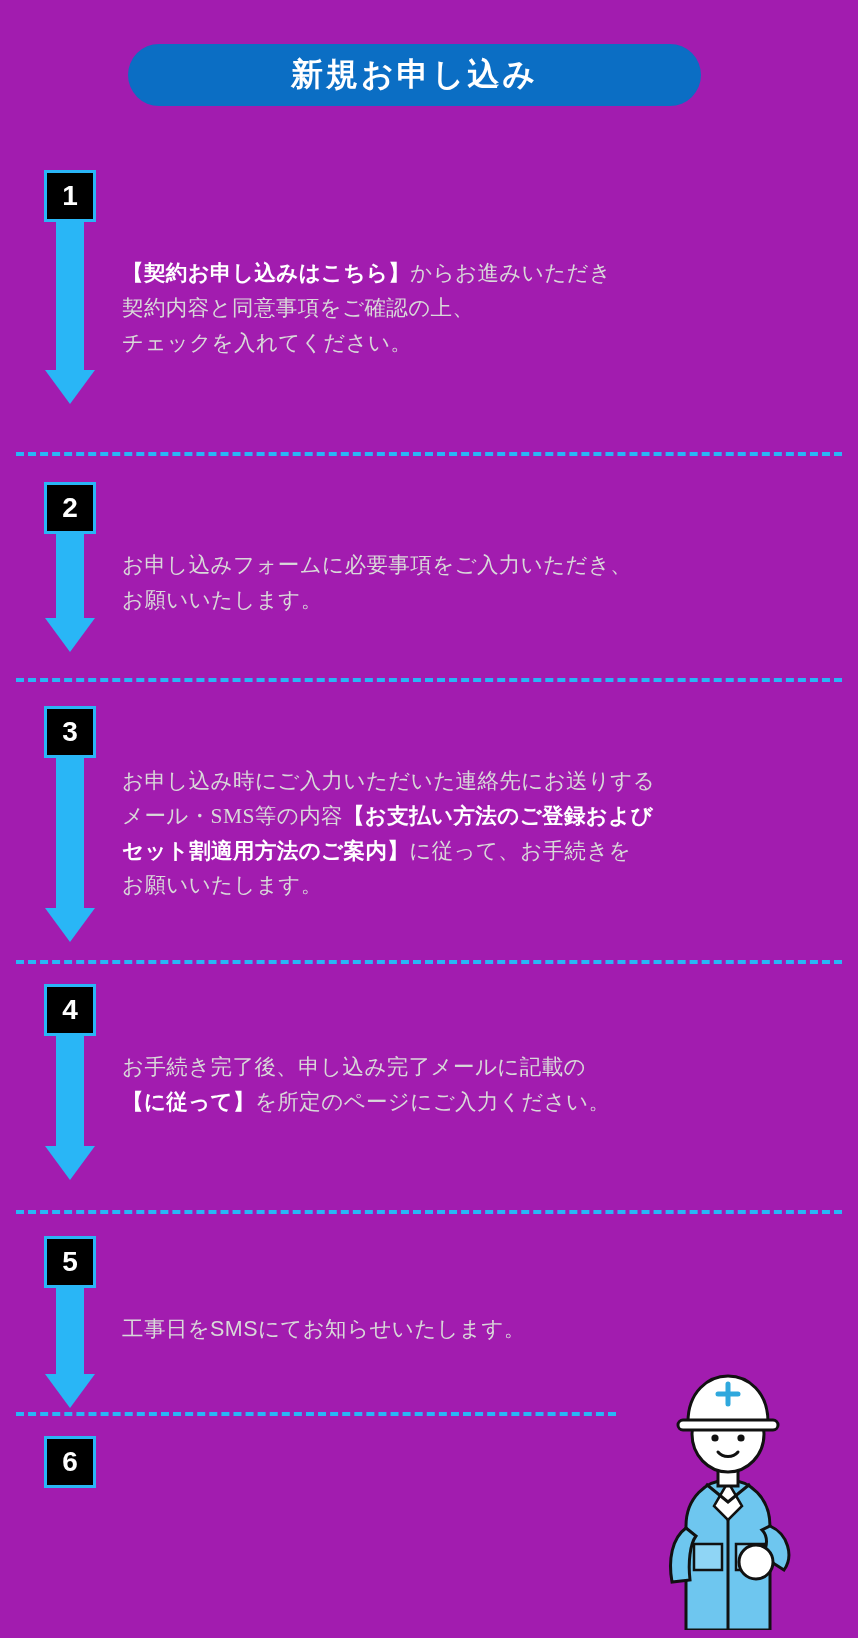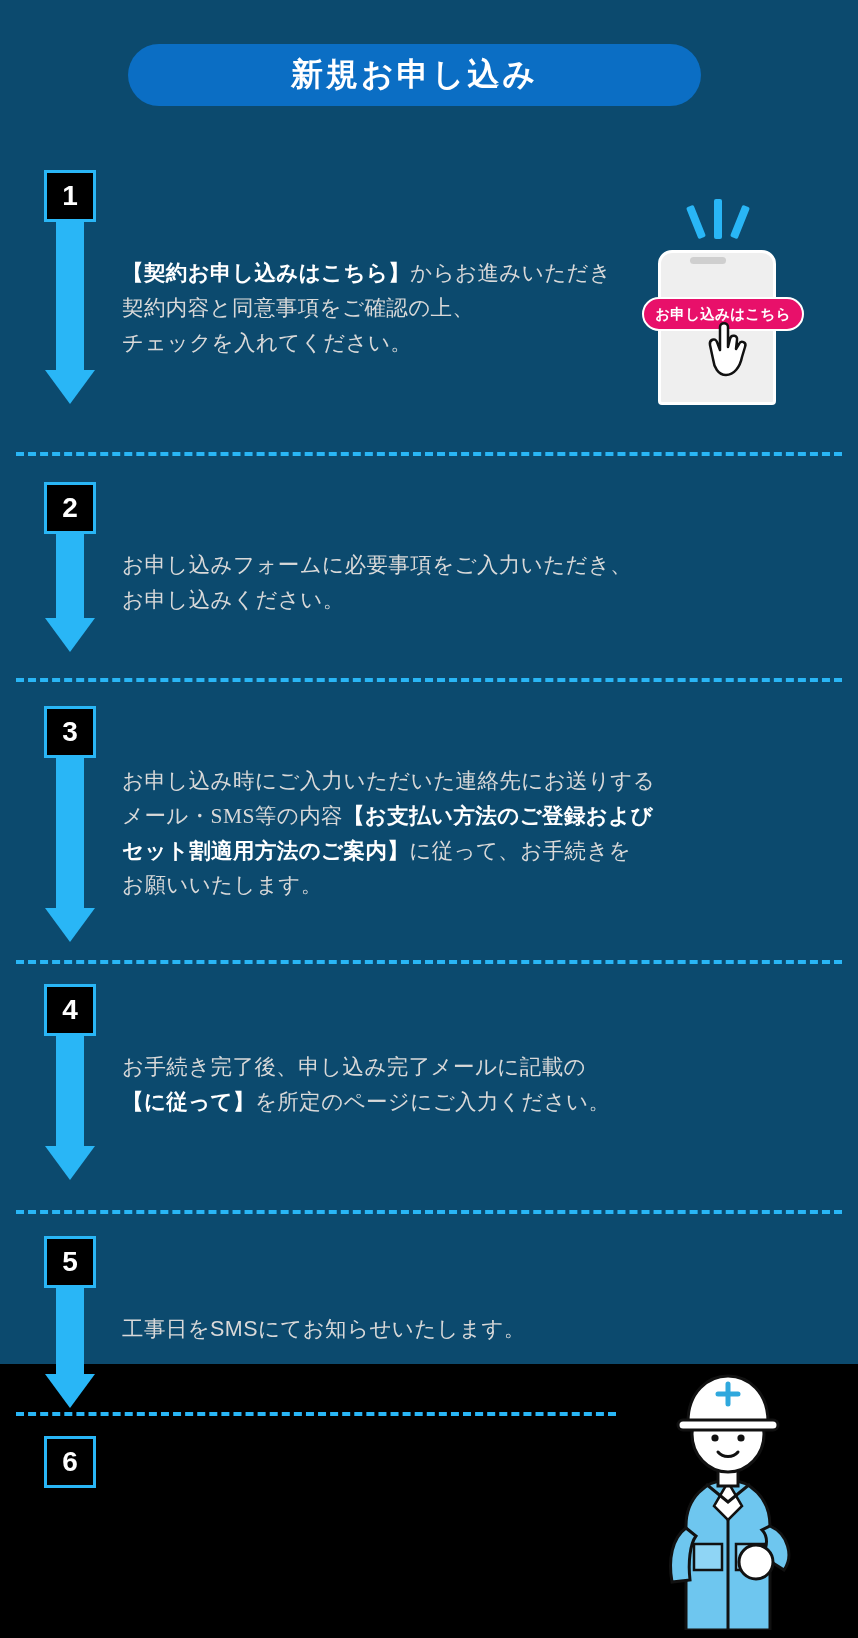--- a/index.html
+++ b/index.html
@@ -6,22 +6,22 @@
   html, body {
     width: 858px;
     height: 1638px;
     background: #000000;
     font-family: "Liberation Sans", sans-serif;
     overflow: hidden;
   }
   #page {
     position: relative;
     width: 858px;
-    height: 1364px;
-    background: #0c4a6e;
+    height: 1638px;
+    background: #a21caf;
   }
 
   
   .title-pill {
     position: absolute;
     left: 128px;
     top: 44px;
     width: 573px;
     height: 62px;
     background: #0b6ec4;
@@ -176,44 +176,31 @@
     <div class="step-num">1</div>
     <div class="arrow">
       <div class="shaft" style="height:166px;"></div>
       <div class="head" style="top:166px;"></div>
     </div>
     <div class="step-body" style="top:86px; width:520px;"><b>【契約お申し込みはこちら】</b>からお進みいただき
 契約内容と同意事項をご確認の上、
 チェックを入れてください。</div>
   </div>
 
-  <div class="phone-wrap">
-    <div class="ray" style="left:52px; top:0px; width:8px; height:34px; transform:rotate(-22deg);"></div>
-    <div class="ray" style="left:74px; top:-6px; width:8px; height:40px;"></div>
-    <div class="ray" style="left:96px; top:0px; width:8px; height:34px; transform:rotate(22deg);"></div>
-    <div class="phone-body"></div>
-    <div class="phone-notch"></div>
-    <div class="cta-pill">
-      <span>お申し込みはこちら</span>
-    </div>
-    <svg class="hand" viewBox="0 0 46 62">
-      <path d="M14 10 C14 5,22 5,22 10 L22 30 L24 22 C25 17,32 18,31 23 L30 32 L33 27 C35 23,41 25,39 30 L36 40 C34 50,28 58,20 58 C12 58,8 50,7 42 L4 28 C3 23,9 20,11 25 L14 33 Z" fill="#ffffff" stroke="#111111" stroke-width="2.5" stroke-linejoin="round"></path>
-    </svg>
-  </div>
 
   <div class="sep" style="top:452px; width:826px;"></div>
 
   <div class="step" style="top:482px;">
     <div class="step-num">2</div>
     <div class="arrow">
       <div class="shaft" style="height:102px;"></div>
       <div class="head" style="top:102px;"></div>
     </div>
     <div class="step-body" style="top:66px; width:620px;">お申し込みフォームに必要事項をご入力いただき、
-お申し込みください。</div>
+お願いいたします。</div>
   </div>
 
   <div class="sep" style="top:678px; width:826px;"></div>
 
   <div class="step" style="top:706px;">
     <div class="step-num">3</div>
     <div class="arrow">
       <div class="shaft" style="height:168px;"></div>
       <div class="head" style="top:168px;"></div>
     </div>

